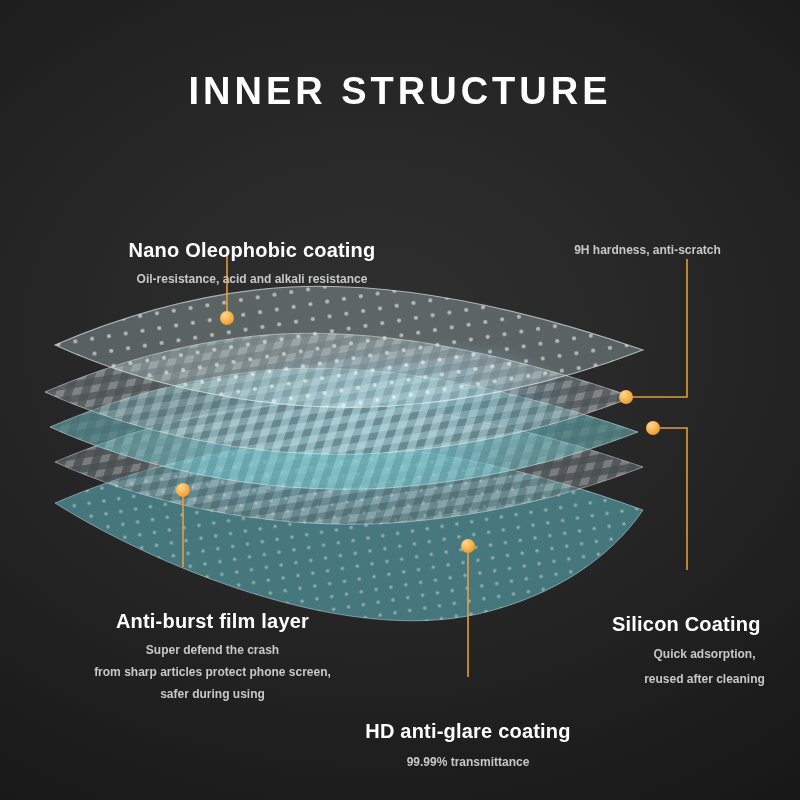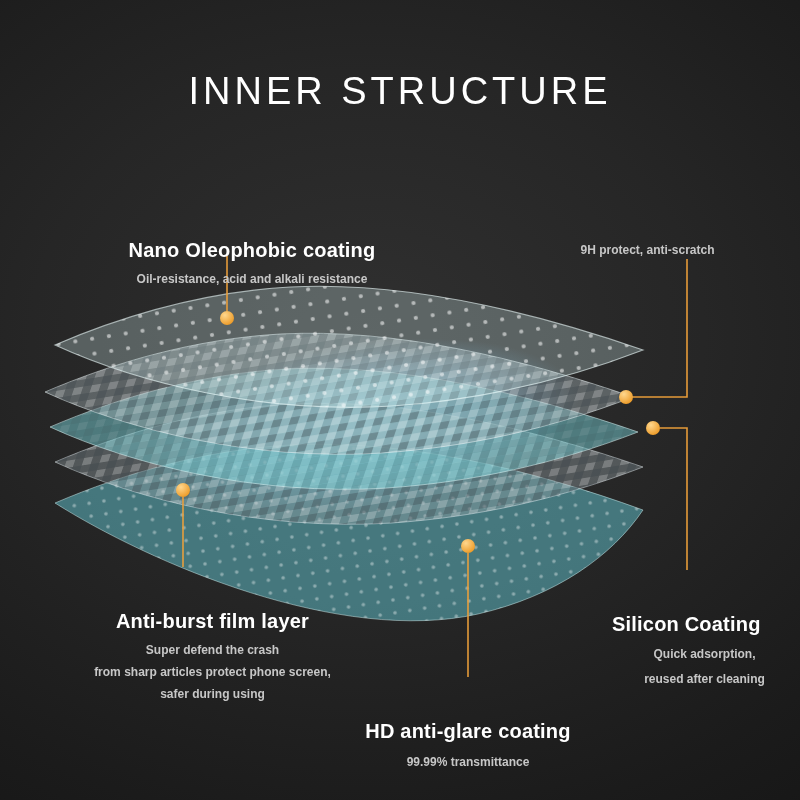--- a/index.html
+++ b/index.html
@@ -6,21 +6,21 @@
   .stage{
     position:relative;
     width:800px;height:800px;
     overflow:hidden;
     font-family:"Liberation Sans", sans-serif;
     background:radial-gradient(ellipse 120% 95% at 46% 42%, #303030 0%, #262626 35%, #1b1b1b 65%, #101010 100%);
   }
   .title{
     position:absolute;top:70px;left:0;width:800px;
     margin:0;text-align:center;
-    color:#ffffff;font-size:38px;font-weight:normal;letter-spacing:4px;
+    color:#ffffff;font-size:38px;font-weight:bold;letter-spacing:4px;
   }
   .diagram{position:absolute;top:0;left:0;}
   .callout{position:absolute;margin-top:36px;}
   .callout.center{text-align:center;}
   .callout.leftalign{text-align:left;}
   .callout h2{
     margin:0 0 6px 0;
     color:#ffffff;font-size:20px;font-weight:bold;letter-spacing:0.2px;
   }
   .callout .desc{
@@ -118,21 +118,21 @@
       <circle cx="468" cy="546" r="7"></circle>
     </g>
   </svg>
 
   <div class="callout center co-nano">
     <h2>Nano Oleophobic coating</h2>
     <div class="desc">Oil-resistance, acid and alkali resistance</div>
   </div>
 
   <div class="callout center co-temper">
-    <div class="desc">9H protect, anti-scratch</div>
+    <div class="desc">9H hardness, anti-scratch</div>
   </div>
 
   <div class="callout leftalign co-silicon">
     <h2>Silicon Coating</h2>
     <div class="desc">
       <span>Quick adsorption,</span>
       <span>reused after cleaning</span>
     </div>
   </div>
 

